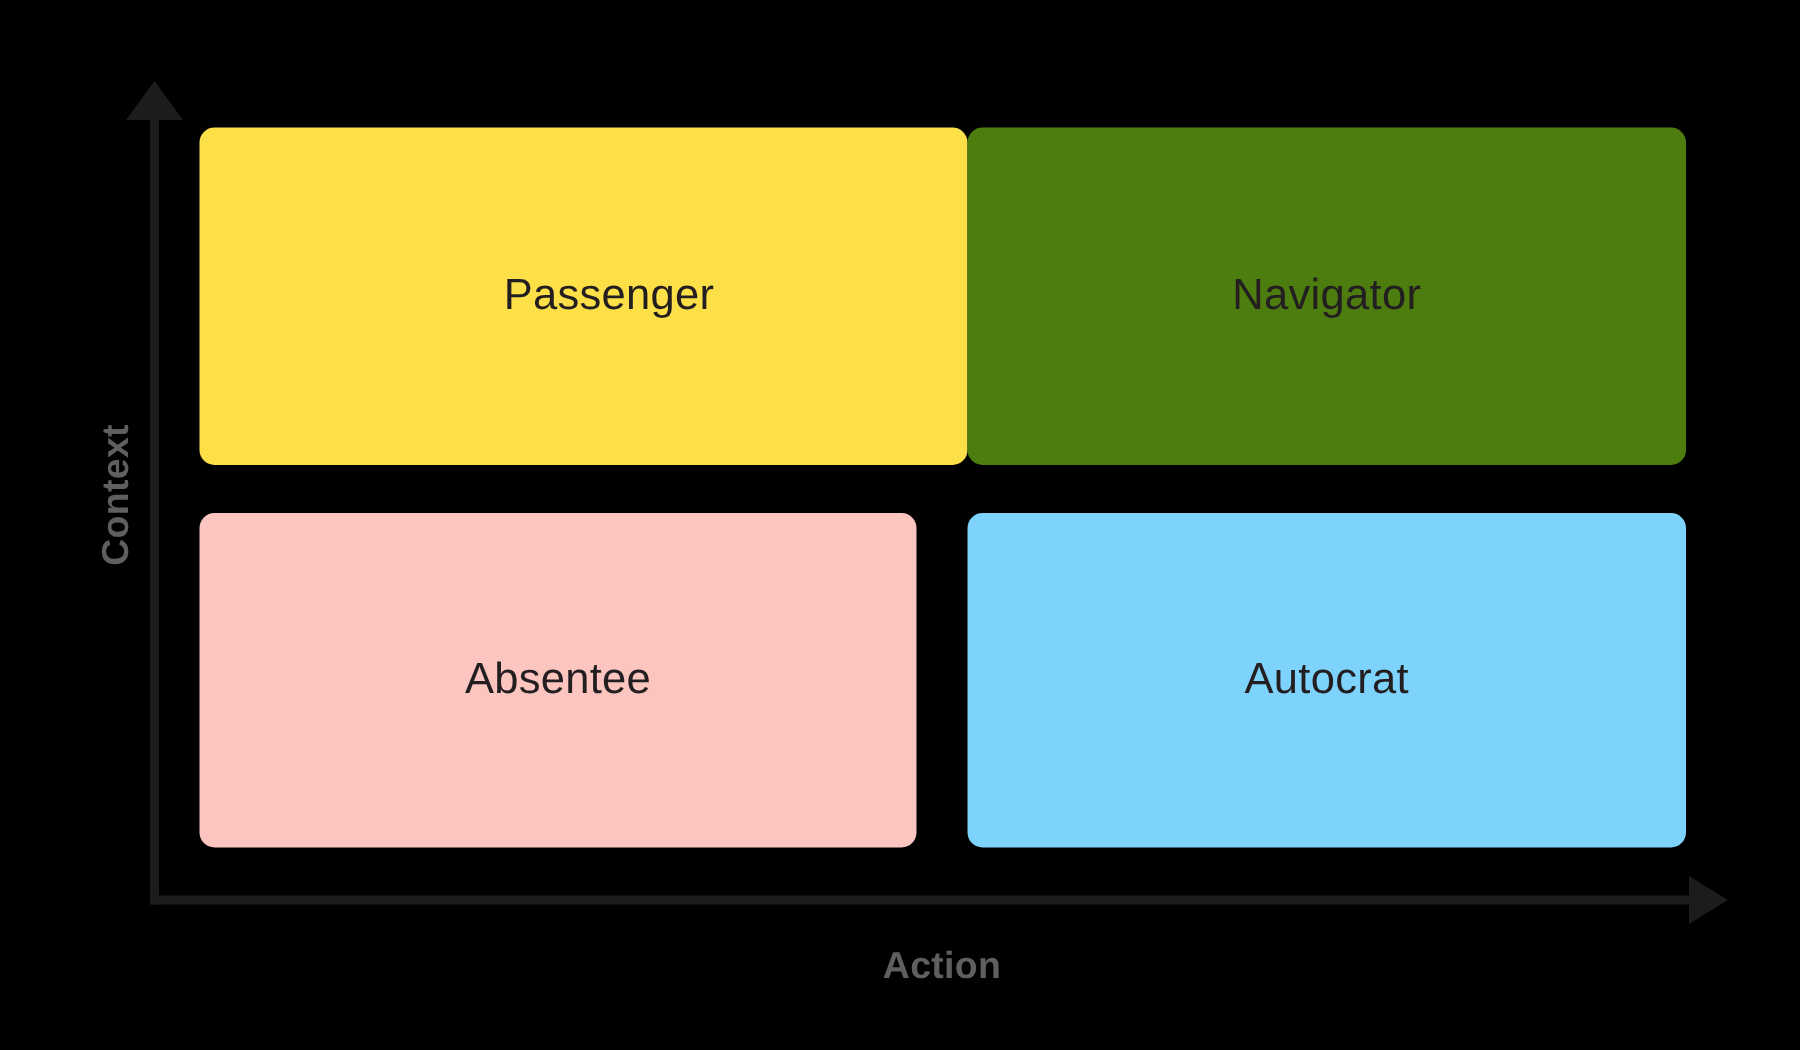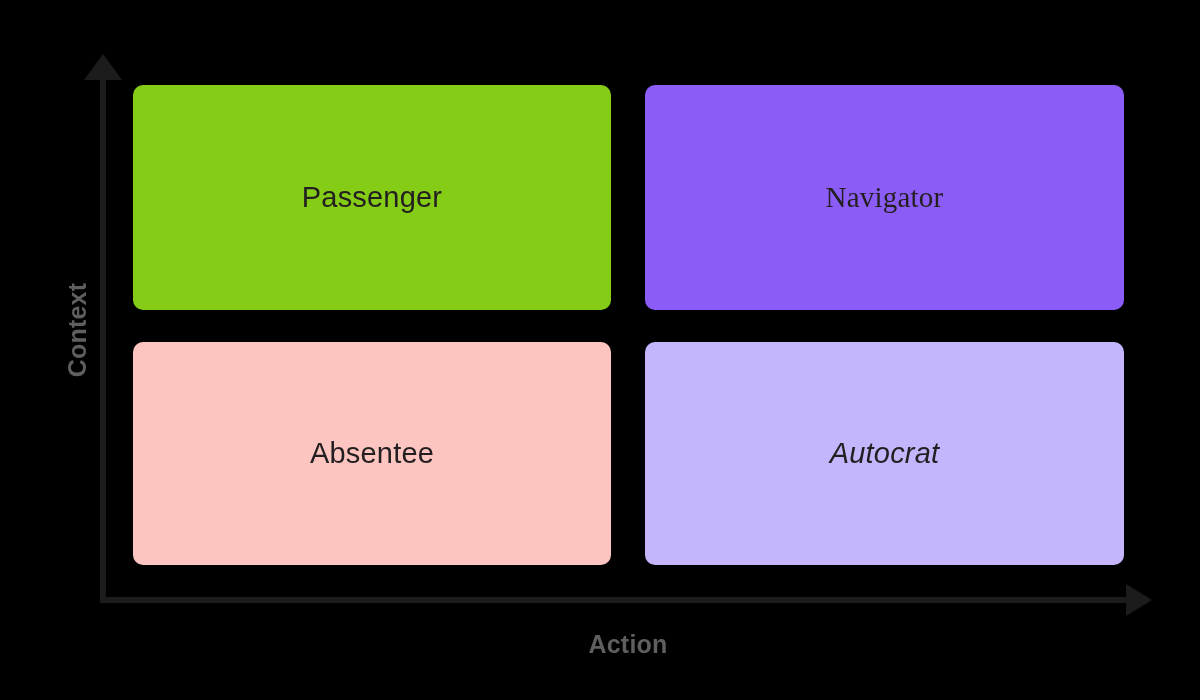--- a/index.html
+++ b/index.html
@@ -105,29 +105,29 @@
 <div id="canvas" style="background: rgb(0, 0, 0);">
 
   <div class="axis-y-line"></div>
   <div class="axis-y-head"></div>
   <div class="axis-label axis-label-y" style="color: rgb(95, 95, 95);">Context</div>
 
   <div class="axis-x-line"></div>
   <div class="axis-x-head"></div>
   <div class="axis-label axis-label-x" style="color: rgb(95, 95, 95);">Action</div>
 
-  <div class="quad quad-tl" style="background-color: #84cc16;">
+  <div class="quad quad-tl" style="background-color: #fde047; padding-left: 34px;">
     <span class="quad-label" style="color: rgb(35, 31, 32);">Passenger</span>
   </div>
 
-  <div class="quad quad-tr" style="background-color: #8b5cf6; font-family: Liberation Serif, serif;">
+  <div class="quad quad-tr" style="background-color: #4d7c0f;">
     <span class="quad-label" style="color: rgb(35, 31, 32);">Navigator</span>
   </div>
 
   <div class="quad quad-bl" style="background-color: rgb(253, 197, 192); text-align: right;">
     <span class="quad-label" style="color: rgb(35, 31, 32);">Absentee</span>
   </div>
 
-  <div class="quad quad-br" style="background-color: #c4b5fd; font-style: italic;">
+  <div class="quad quad-br" style="background-color: #7dd3fc;">
     <span class="quad-label" style="color: rgb(35, 31, 32);">Autocrat</span>
   </div>
 
 </div>
 
 </body></html>

